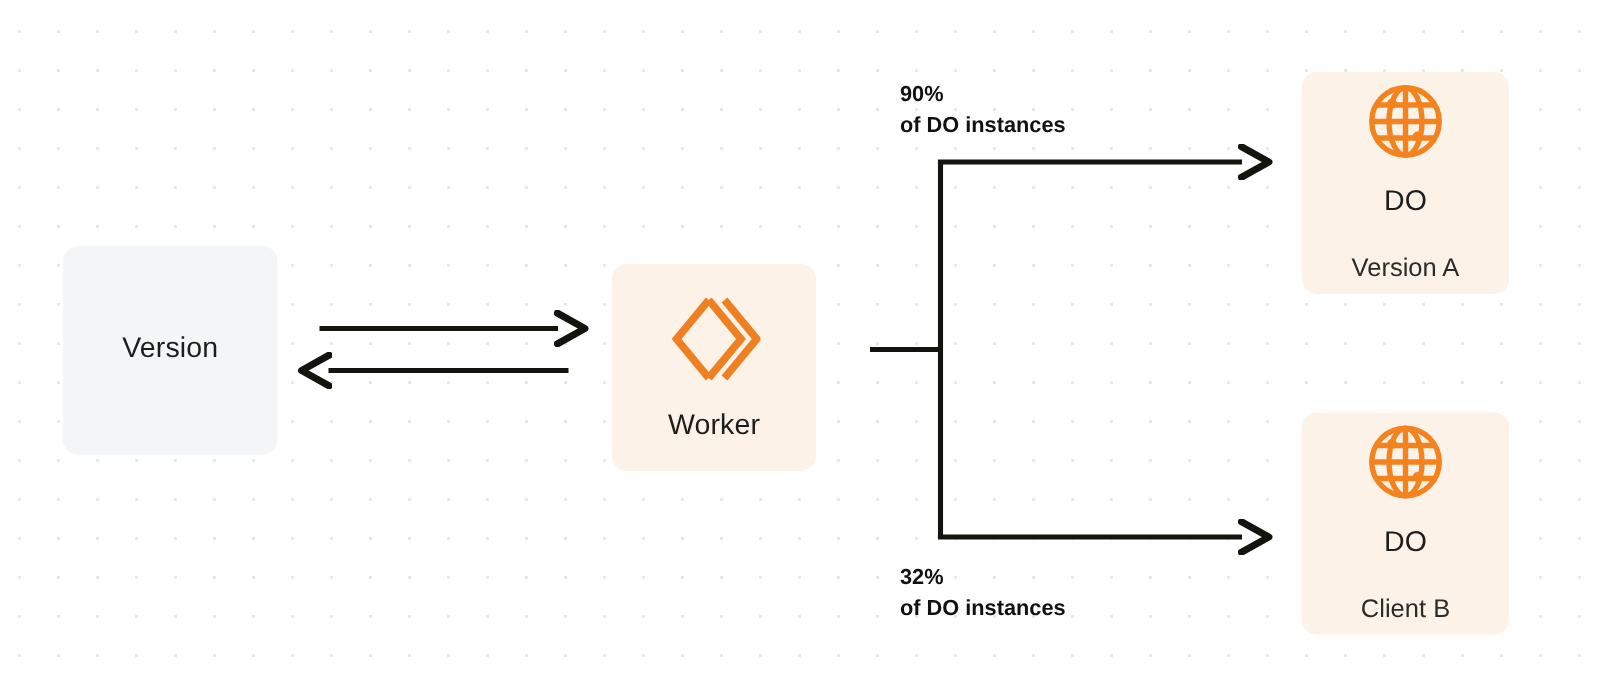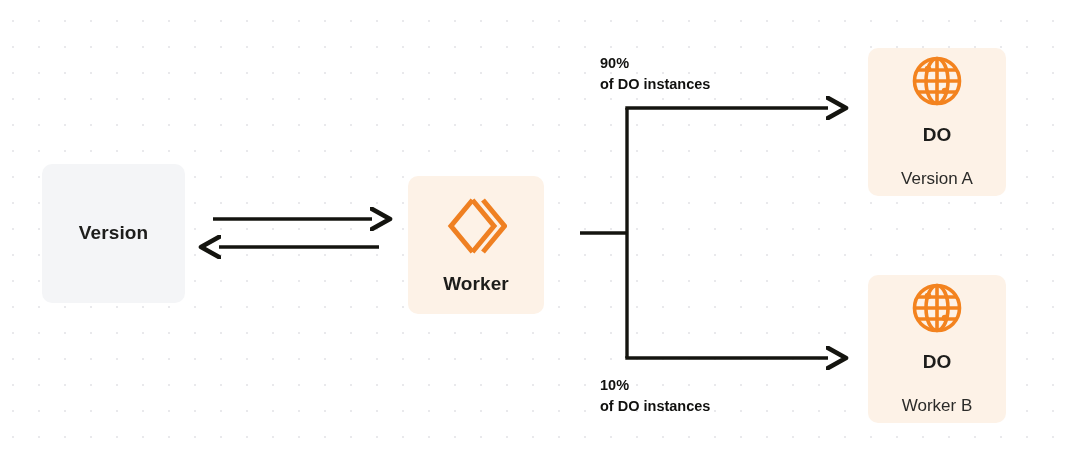--- a/index.html
+++ b/index.html
@@ -63,21 +63,21 @@
   .node-do-b {
     left: 868px;
     top: 275px;
     width: 138px;
     height: 148px;
     background-color: #fdf2e7;
   }
 
   .node-title {
     font-size: 19px;
-    font-weight: bold;
+    font-weight: normal;
     color: #1d1d1b;
     letter-spacing: 0.1px;
     line-height: 1.2;
   }
 
   .node-subtitle {
     font-size: 17px;
     font-weight: normal;
     color: #2b2b29;
     line-height: 1.25;
@@ -199,26 +199,26 @@
           <line x1="27" y1="4.5" x2="27" y2="49.5"></line>
           <line x1="7.5" y1="16" x2="46.5" y2="16"></line>
           <line x1="4.6" y1="27" x2="49.4" y2="27"></line>
           <line x1="7.5" y1="38" x2="46.5" y2="38"></line>
         </g>
         <circle cx="18" cy="15" r="3.3" fill="#f3831f"></circle>
         <circle cx="35" cy="37" r="3.3" fill="#f3831f"></circle>
       </svg>
     </span>
     <div class="node-title">DO</div>
-    <div class="node-subtitle">Worker B</div>
+    <div class="node-subtitle">Client B</div>
   </div>
 
   <div class="edge-label label-top">
     <div>90%</div>
     <div>of DO instances</div>
   </div>
 
   <div class="edge-label label-bottom">
-    <div>10%</div>
+    <div>32%</div>
     <div>of DO instances</div>
   </div>
 
 </div>
 
 </body></html>

